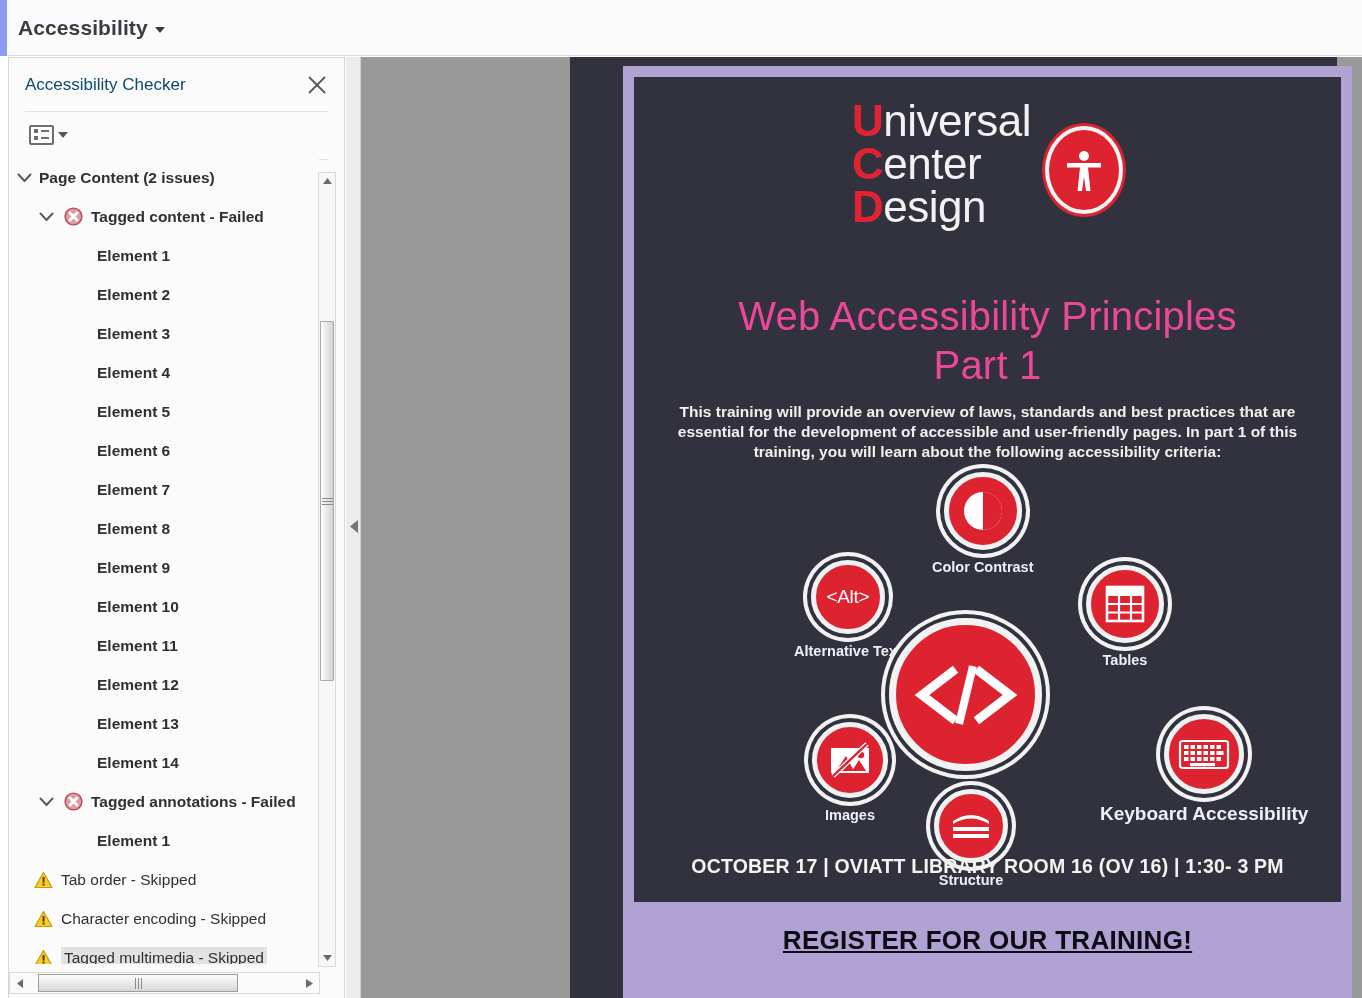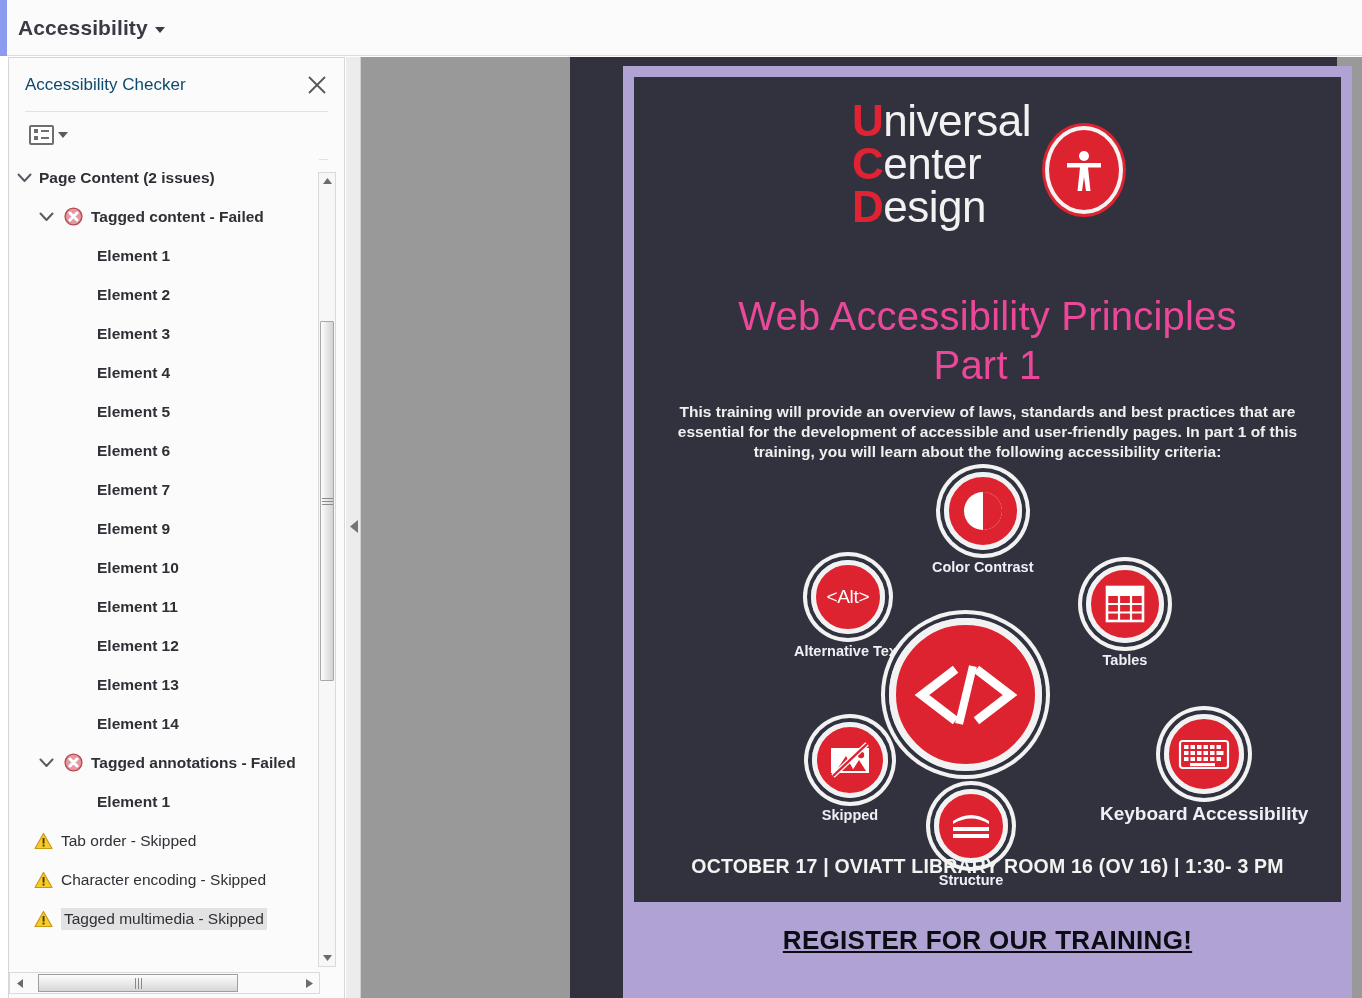--- a/index.html
+++ b/index.html
@@ -188,21 +188,21 @@
   .doc-para {
     position: absolute; left: 24px; right: 24px; top: 325px;
     text-align: center; color: #f0f0ee;
     font-size: 15.5px; line-height: 1.28; font-weight: bold;
   }
 
   
   .cluster { position: absolute; left: 0; top: 395px; width: 707px; height: 430px; }
   .node { position: absolute; display: flex; flex-direction: column; align-items: center; }
   .ring {
-    border-radius: 50%; background: #7dd3fc;
+    border-radius: 50%; background: #0f766e;
     display: flex; align-items: center; justify-content: center;
     box-shadow: 0 0 0 4px #32323f, 0 0 0 8px #f2f2f2;
   }
   .ring-inner {
     border-radius: 50%; border: 5px solid #f2f2f2; background: #dd2230;
     display: flex; align-items: center; justify-content: center;
     width: 100%; height: 100%;
   }
   .node-label {
     margin-top: 9px; color: #eef0f5; font-size: 14.5px; font-weight: bold;
@@ -294,20 +294,23 @@
         <div class="tree-row" style="padding-left: 88px;">
           <span class="tree-label bold">Element 5</span>
         </div>
         <div class="tree-row" style="padding-left: 88px;">
           <span class="tree-label bold">Element 6</span>
         </div>
         <div class="tree-row" style="padding-left: 88px;">
           <span class="tree-label bold">Element 7</span>
         </div>
         <div class="tree-row" style="padding-left: 88px;">
+          <span class="tree-label bold">Element 8</span>
+        </div>
+        <div class="tree-row" style="padding-left: 88px;">
           <span class="tree-label bold">Element 9</span>
         </div>
         <div class="tree-row" style="padding-left: 88px;">
           <span class="tree-label bold">Element 10</span>
         </div>
         <div class="tree-row" style="padding-left: 88px;">
           <span class="tree-label bold">Element 11</span>
         </div>
         <div class="tree-row" style="padding-left: 88px; align-items: center;">
           <span class="tree-label bold">Element 12</span>
@@ -504,21 +507,21 @@
                   <svg width="46" height="40" viewBox="0 0 46 40">
                     <rect x="4" y="8" width="38" height="25" fill="#fff"></rect>
                     <polygon points="9,31 19,16 27,31" fill="#dd2230"></polygon>
                     <polygon points="25,31 32,20 39,31" fill="#dd2230"></polygon>
                     <circle cx="34" cy="15" r="3.2" fill="#dd2230"></circle>
                     <line x1="6" y1="36" x2="40" y2="4" stroke="#fff" stroke-width="5"></line>
                     <line x1="6" y1="36" x2="40" y2="4" stroke="#dd2230" stroke-width="2.4"></line>
                   </svg>
                 </div>
               </div>
-              <span class="node-label">Skipped</span>
+              <span class="node-label">Images</span>
             </div>
 
             <div class="node" style="left:466px; top:242px;">
               <div class="ring" style="width:80px;height:80px;">
                 <div class="ring-inner">
                   <svg width="52" height="33" viewBox="0 0 52 33">
                     <rect x="2" y="3" width="48" height="27" rx="2.5" fill="none" stroke="#fff" stroke-width="2.2"></rect>
                     <g fill="#fff">
                       <rect x="6" y="7" width="4.5" height="4"></rect>
                         <rect x="12.5" y="7" width="4.5" height="4"></rect>

